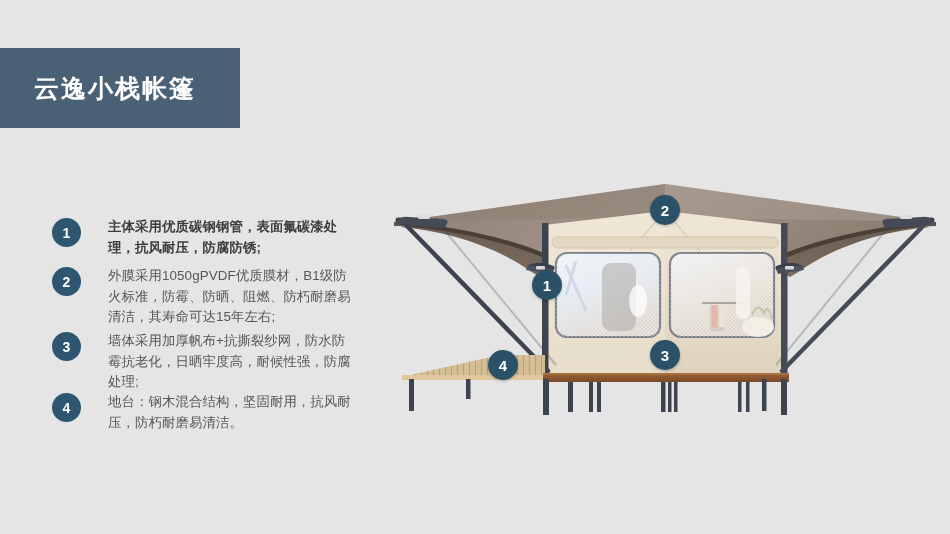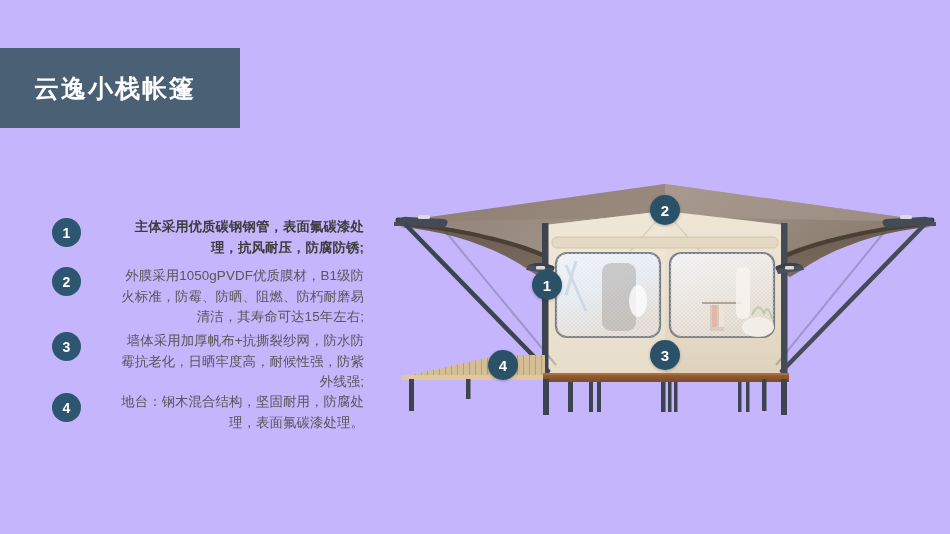--- a/index.html
+++ b/index.html
@@ -4,21 +4,21 @@
 <style>
   html, body {
     margin: 0;
     padding: 0;
     background: #ffffff;
   }
   #page {
     position: relative;
     width: 950px;
     height: 534px;
-    background: #c4b5fd;
+    background: #e5e5e5;
     overflow: hidden;
     font-family: "Liberation Sans", "DejaVu Sans", sans-serif;
   }
 
   
   #title-banner {
     position: absolute;
     left: 0;
     top: 48px;
     width: 240px;
@@ -61,28 +61,27 @@
     color: #ffffff;
     font-size: 14px;
     font-weight: bold;
     display: flex;
     align-items: center;
     justify-content: center;
     box-sizing: border-box;
   }
   .feature-text {
     position: absolute;
-    left: 62px;
+    left: 56px;
     top: -1px;
     width: 250px;
     font-size: 13.4px;
     line-height: 1.53;
     color: #575757;
     letter-spacing: 0.1px;
-    text-align: right;
   }
   .feature-text.bold {
     font-weight: bold;
     color: #3d3d3d;
   }
 
   
   #tent-illustration {
     position: absolute;
     left: 380px;
@@ -123,26 +122,26 @@
       <div class="feature-text bold">主体采用优质碳钢钢管，表面氟碳漆处理，抗风耐压，防腐防锈;</div>
     </div>
 
     <div class="feature-item" style="top:59px;">
       <div class="feature-badge">2</div>
       <div class="feature-text">外膜采用1050gPVDF优质膜材，B1级防火标准，防霉、防晒、阻燃、防朽耐磨易清洁，其寿命可达15年左右;</div>
     </div>
 
     <div class="feature-item" style="top:124px;">
       <div class="feature-badge">3</div>
-      <div class="feature-text">墙体采用加厚帆布+抗撕裂纱网，防水防霉抗老化，日晒牢度高，耐候性强，防紫外线强;</div>
+      <div class="feature-text">墙体采用加厚帆布+抗撕裂纱网，防水防霉抗老化，日晒牢度高，耐候性强，防腐处理;</div>
     </div>
 
     <div class="feature-item" style="top:185px;">
       <div class="feature-badge">4</div>
-      <div class="feature-text">地台：钢木混合结构，坚固耐用，防腐处理，表面氟碳漆处理。</div>
+      <div class="feature-text">地台：钢木混合结构，坚固耐用，抗风耐压，防朽耐磨易清洁。</div>
     </div>
 
   </div>
 
   <div id="tent-illustration">
     <svg width="570" height="265" viewBox="0 0 570 265" xmlns="http://www.w3.org/2000/svg">
       <defs>
         <linearGradient id="gRoofL" x1="0" y1="0" x2="1" y2="0.4">
           <stop offset="0" stop-color="#8e7f73"></stop>
           <stop offset="1" stop-color="#a3948a"></stop>

